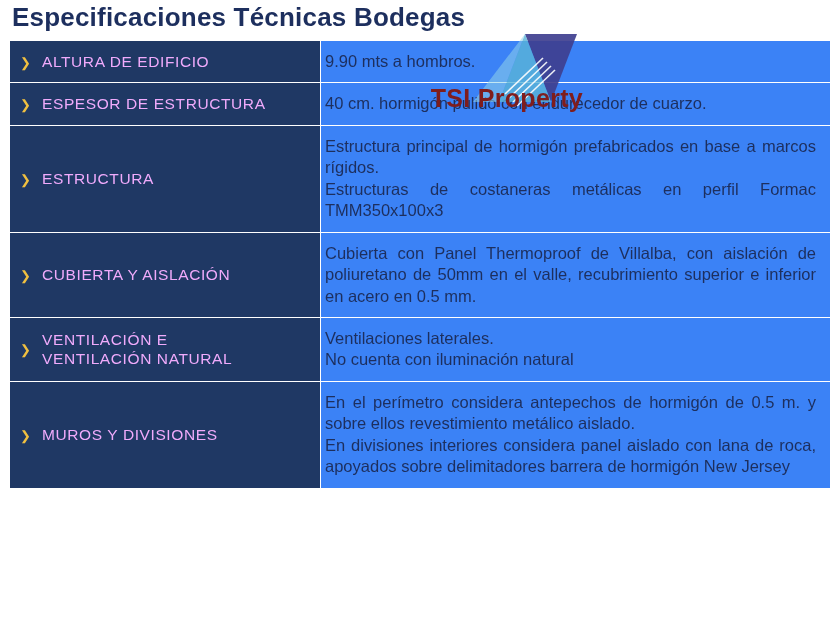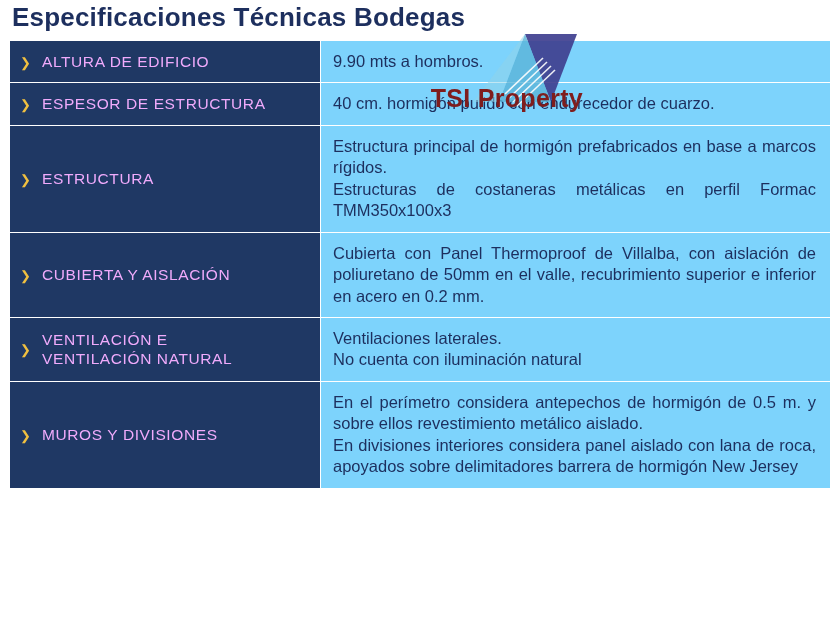--- a/index.html
+++ b/index.html
@@ -68,25 +68,25 @@
     margin-top: 1px;
   }
   .label-text {
     font-size: 15.5px;
     letter-spacing: 0.6px;
     color: #f0abfc;
     line-height: 1.28;
     white-space: pre-line;
   }
   td.value-cell {
-    background: #7dd3fc;
+    background: #3b82f6;
     color: #1d2f5e;
     border: 1px solid #ffffff;
     border-right: none;
-    padding: 10px 14px 10px 12px;
+    padding: 10px 14px 10px 4px;
     font-size: 16.5px;
     line-height: 1.3;
     text-align: justify;
     white-space: pre-line;
     vertical-align: middle;
   }
   .row-0 td.value-cell,
   .row-4 td.value-cell {
     text-align: left;
   }
@@ -146,21 +146,21 @@
         <td class="value-cell">Estructura principal de hormigón prefabricados en base a marcos rígidos.
 Estructuras de costaneras metálicas en perfil Formac TMM350x100x3</td>
       </tr>
       <tr class="row-3">
         <td class="label-cell">
           <div class="label-inner">
             <span class="bullet">❯</span>
             <span class="label-text">CUBIERTA Y AISLACIÓN</span>
           </div>
         </td>
-        <td class="value-cell">Cubierta con Panel Thermoproof de Villalba, con aislación de poliuretano de 50mm en el valle, recubrimiento superior e inferior en acero en 0.2 mm.</td>
+        <td class="value-cell">Cubierta con Panel Thermoproof de Villalba, con aislación de poliuretano de 50mm en el valle, recubrimiento superior e inferior en acero en 0.5 mm.</td>
       </tr>
       <tr class="row-4">
         <td class="label-cell">
           <div class="label-inner">
             <span class="bullet">❯</span>
             <span class="label-text">VENTILACIÓN E
 VENTILACIÓN NATURAL</span>
           </div>
         </td>
         <td class="value-cell">Ventilaciones laterales.

